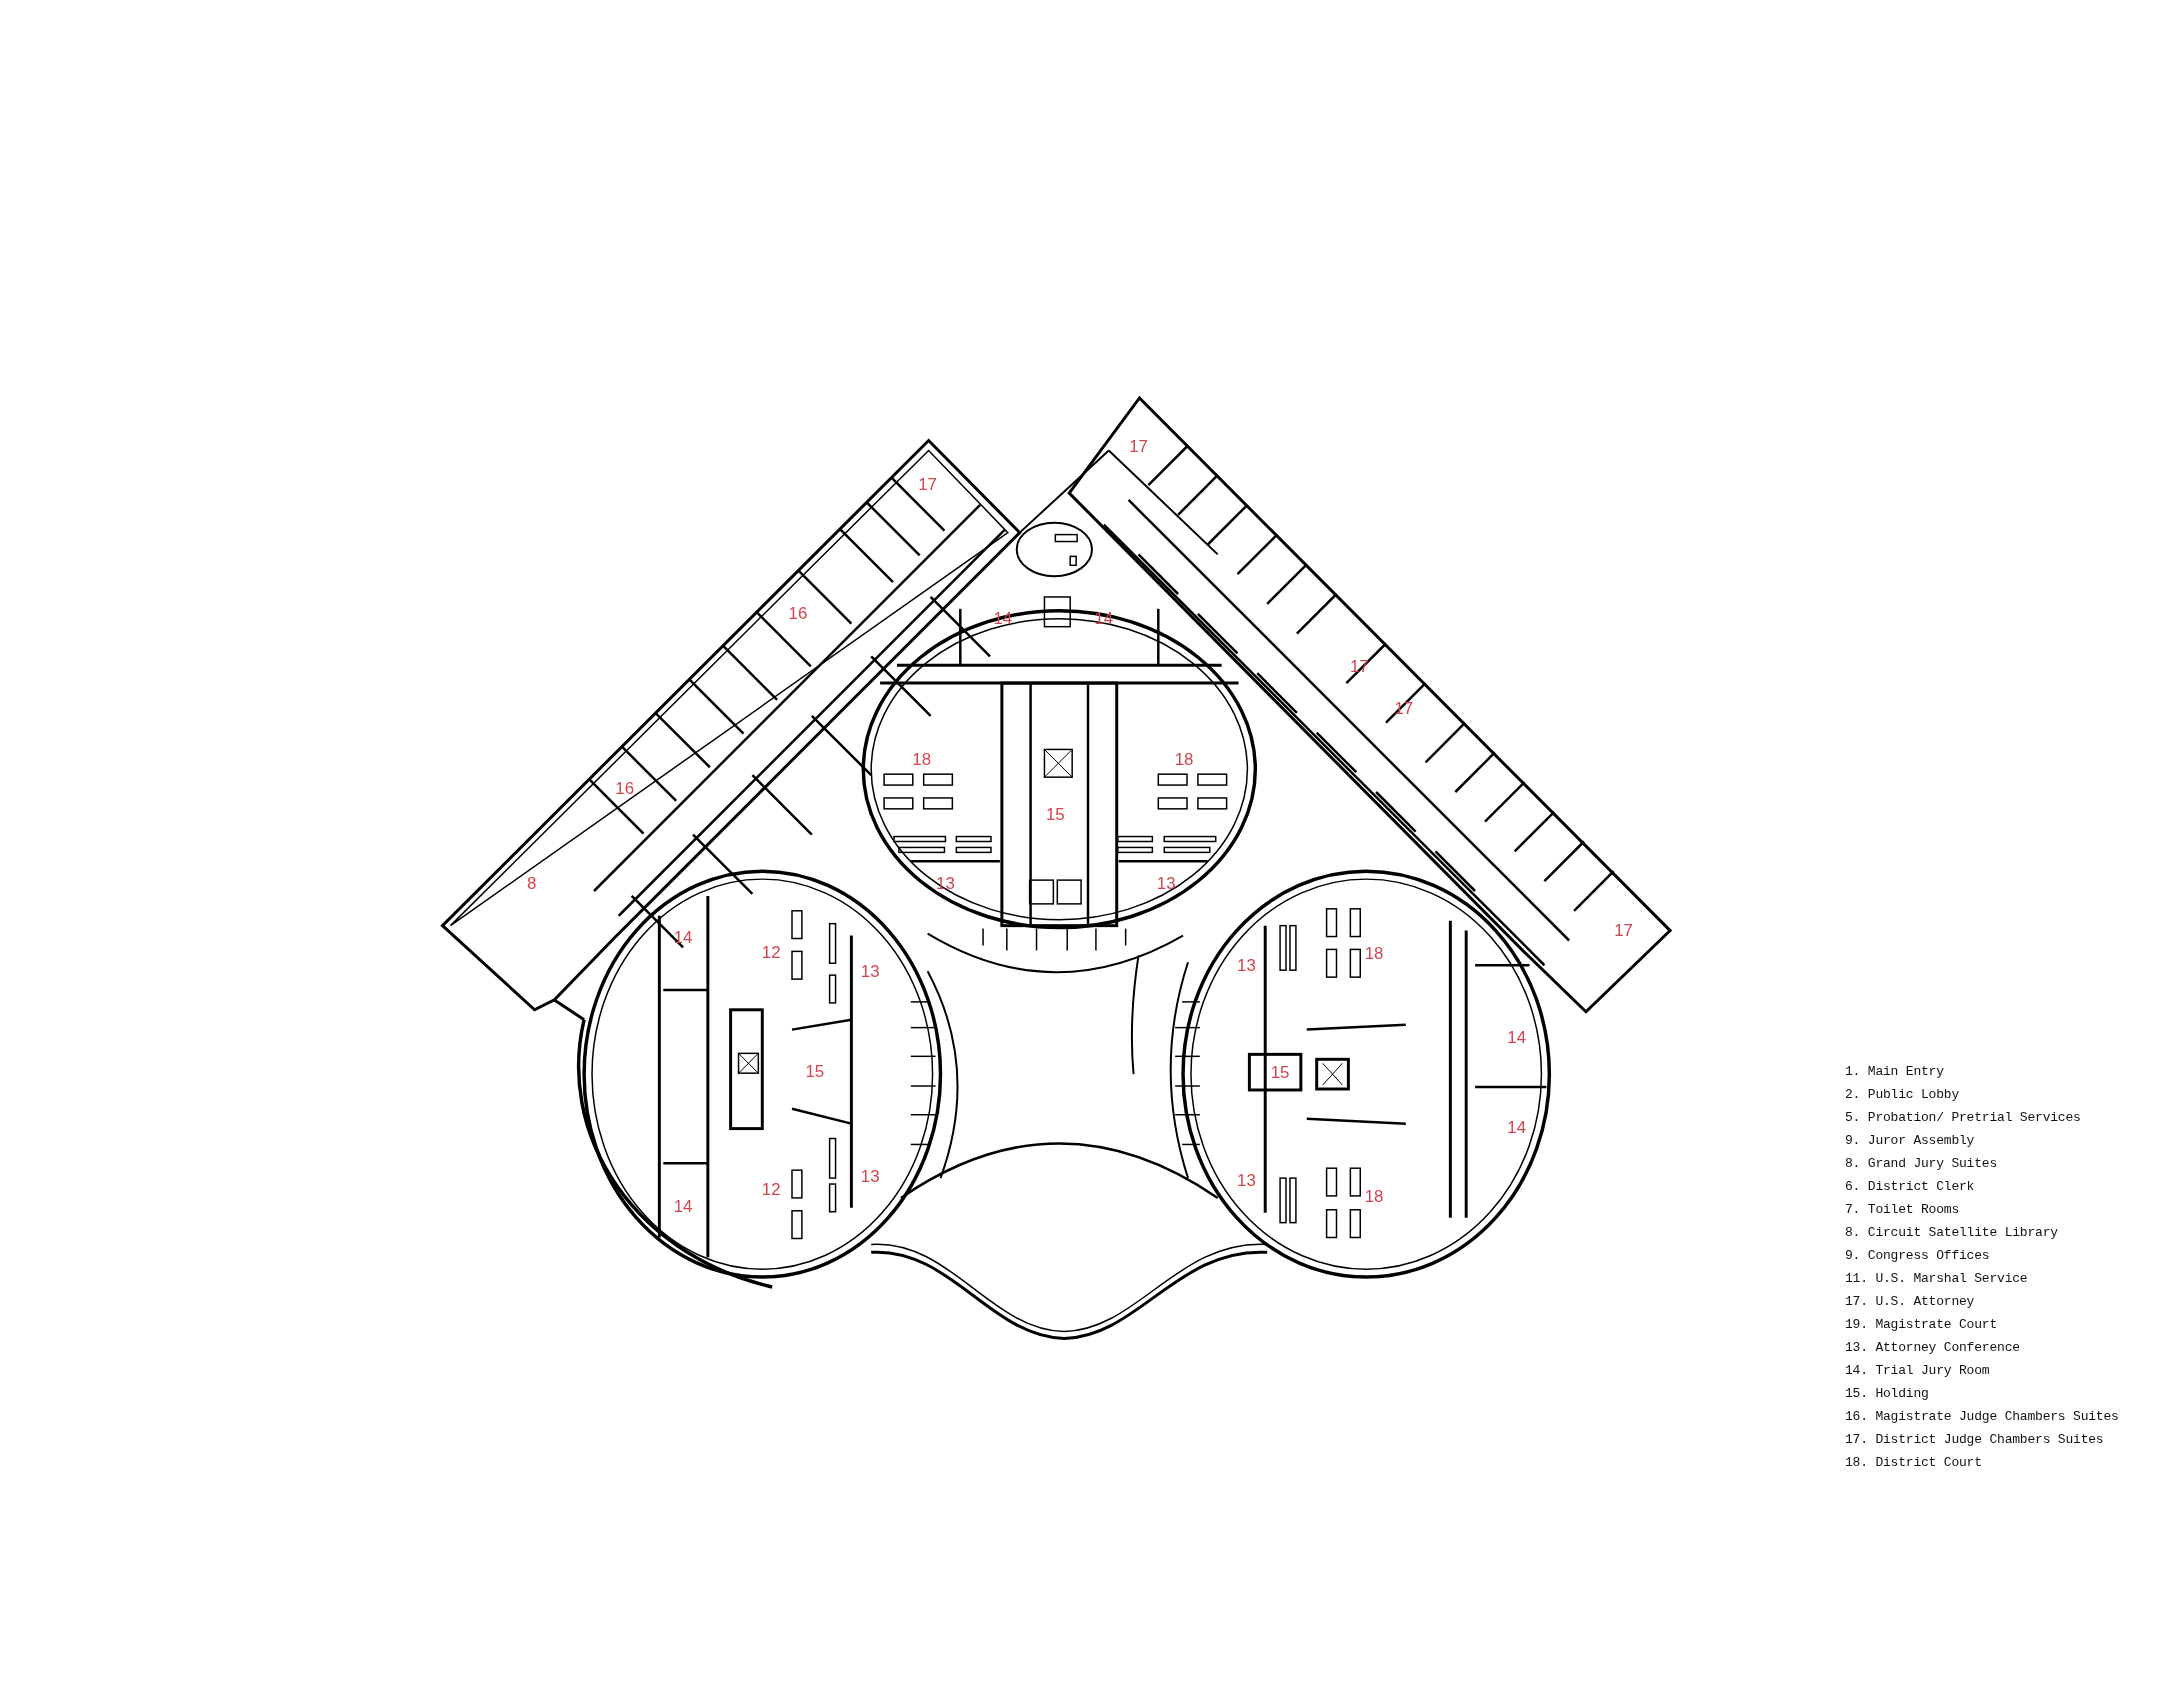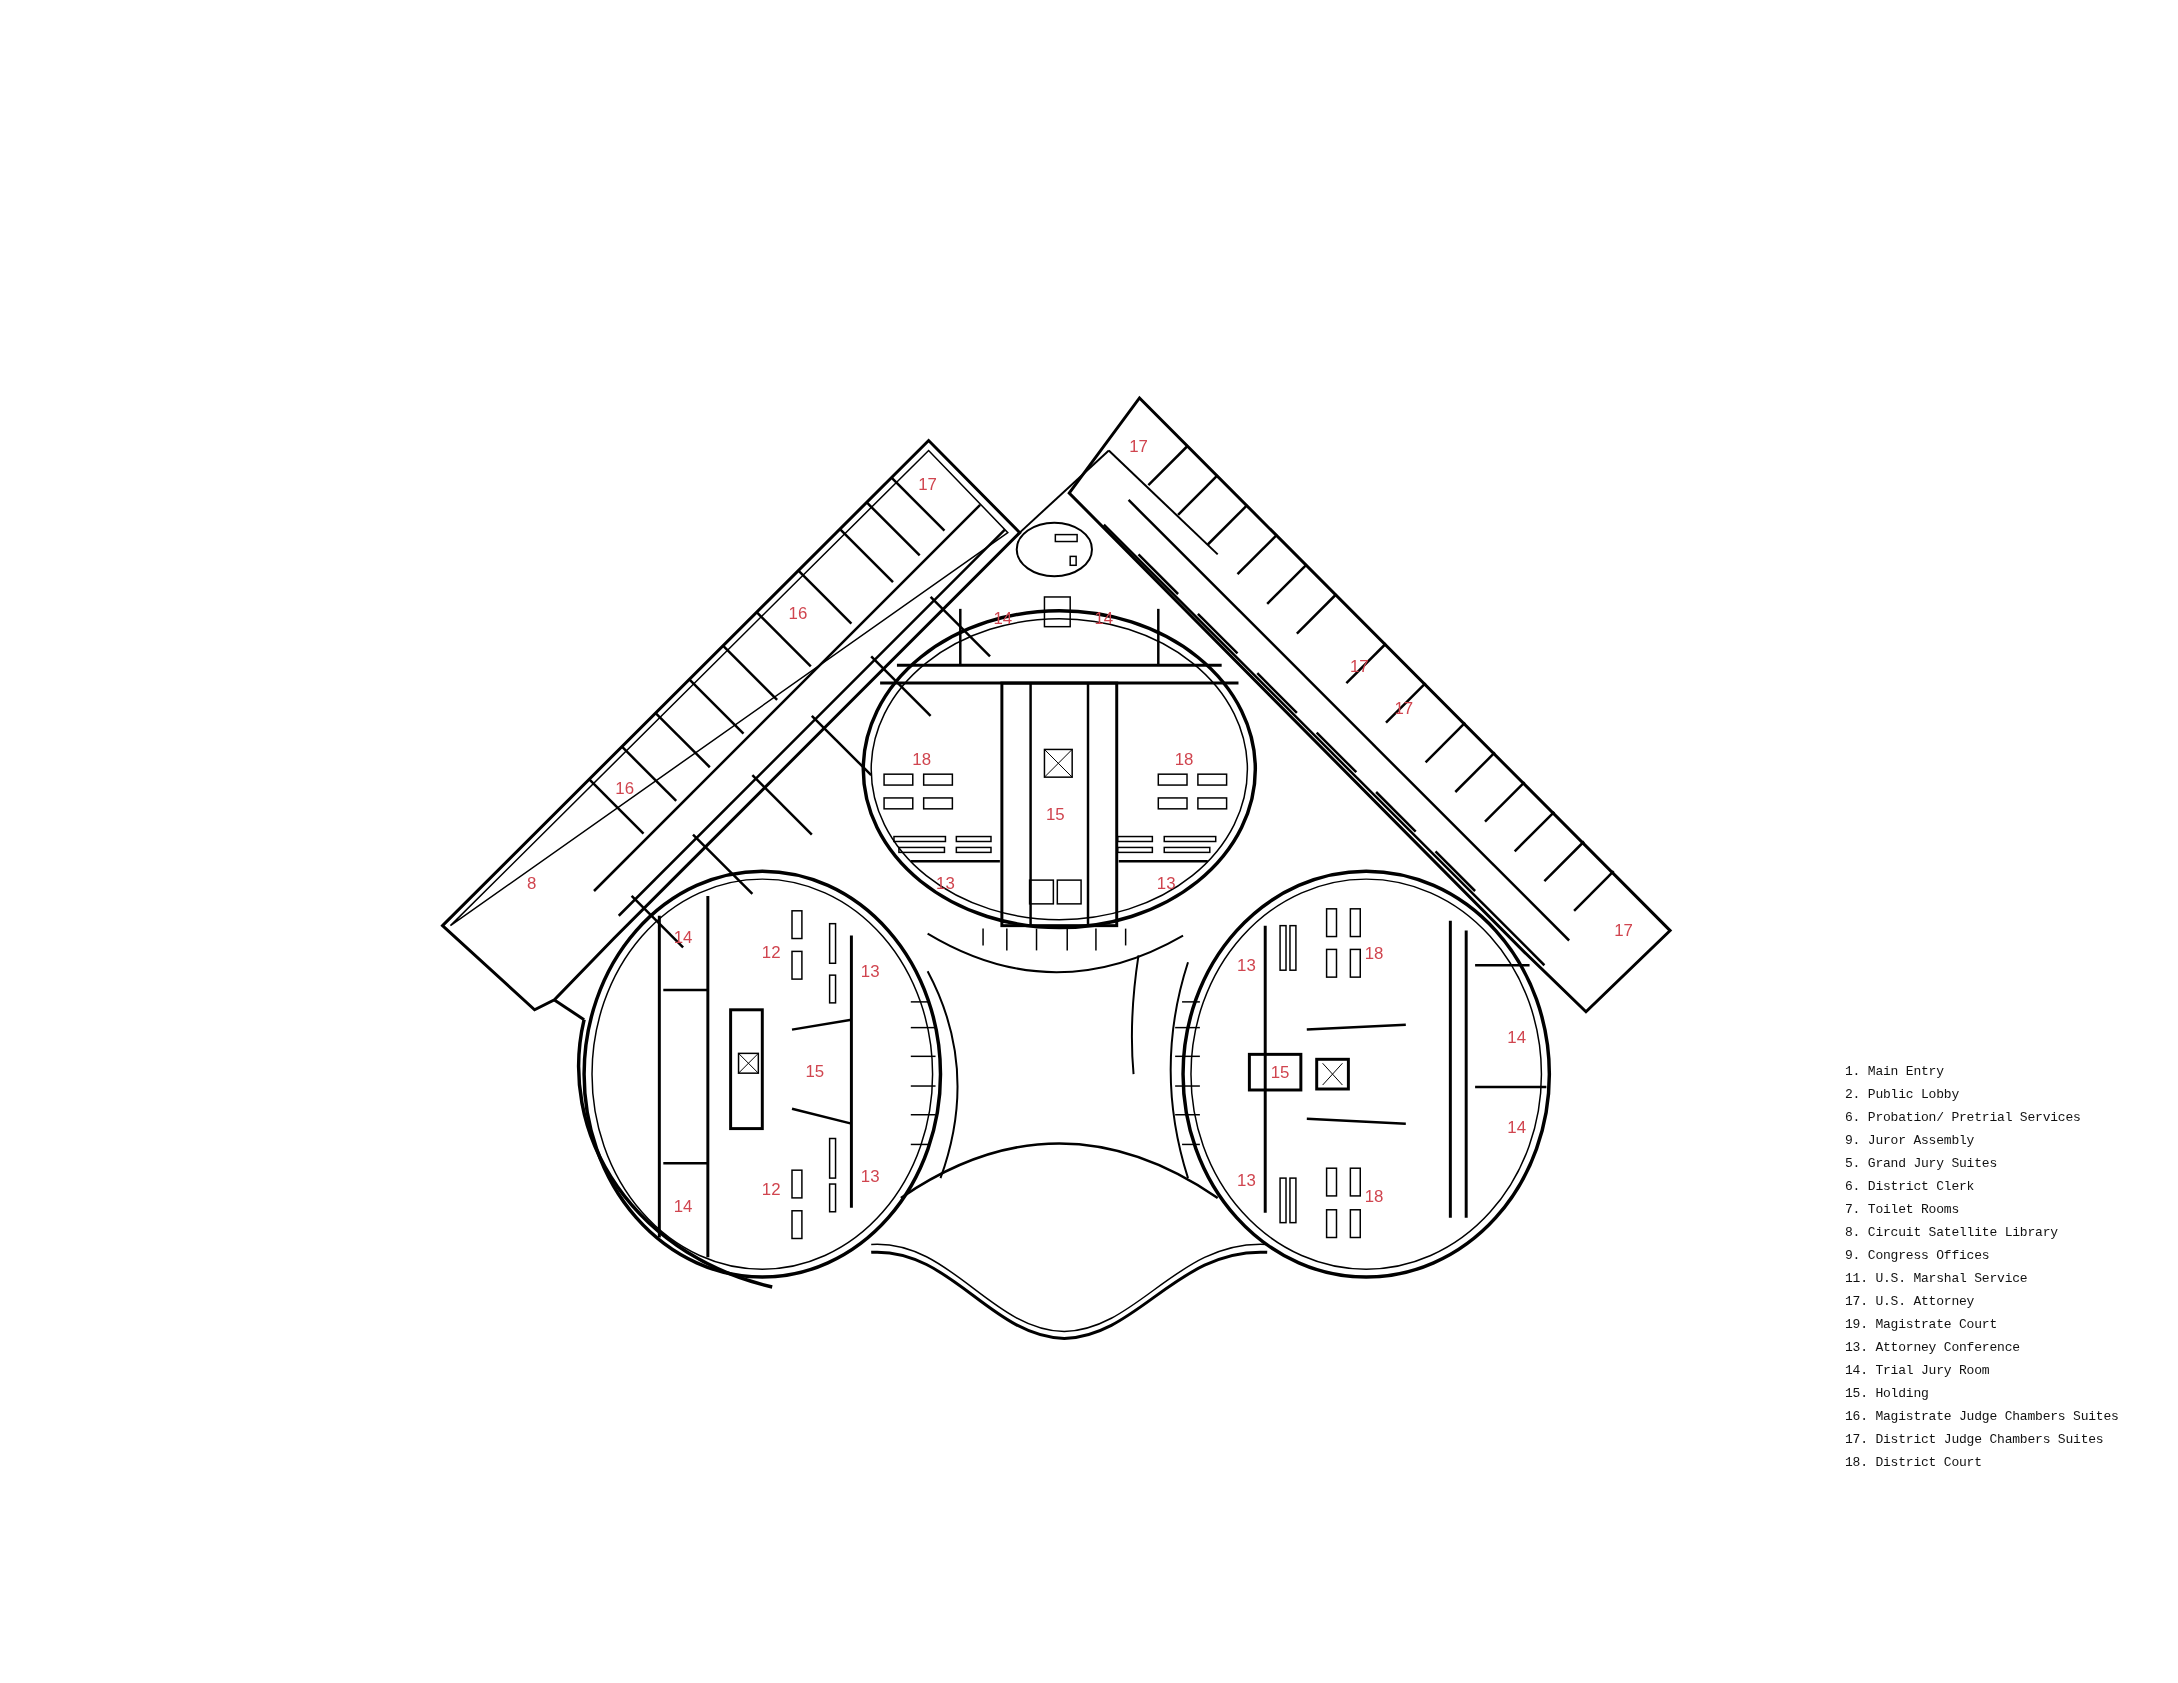--- a/index.html
+++ b/index.html
@@ -236,23 +236,23 @@
       <text class="room-label" x="1532" y="1049" fill="#d0454f">14</text>
       <text class="room-label" x="1532" y="1140" fill="#d0454f">14</text>
       <text class="room-label" x="1259" y="1193" fill="#d0454f">13</text>
       <text class="room-label" x="1388" y="1210" fill="#d0454f">18</text>
     </g>
 </svg>
 
 <div class="legend">
   <div class="legend-item">1. Main Entry</div>
   <div class="legend-item">2. Public Lobby</div>
-  <div class="legend-item">6. Probation/ Pretrial Services</div>
+  <div class="legend-item">5. Probation/ Pretrial Services</div>
   <div class="legend-item">9. Juror Assembly</div>
-  <div class="legend-item">5. Grand Jury Suites</div>
+  <div class="legend-item">8. Grand Jury Suites</div>
   <div class="legend-item">6. District Clerk</div>
   <div class="legend-item">7. Toilet Rooms</div>
   <div class="legend-item">8. Circuit Satellite Library</div>
   <div class="legend-item">9. Congress Offices</div>
   <div class="legend-item">11. U.S. Marshal Service</div>
   <div class="legend-item">17. U.S. Attorney</div>
   <div class="legend-item">19. Magistrate Court</div>
   <div class="legend-item">13. Attorney Conference</div>
   <div class="legend-item">14. Trial Jury Room</div>
   <div class="legend-item">15. Holding</div>

